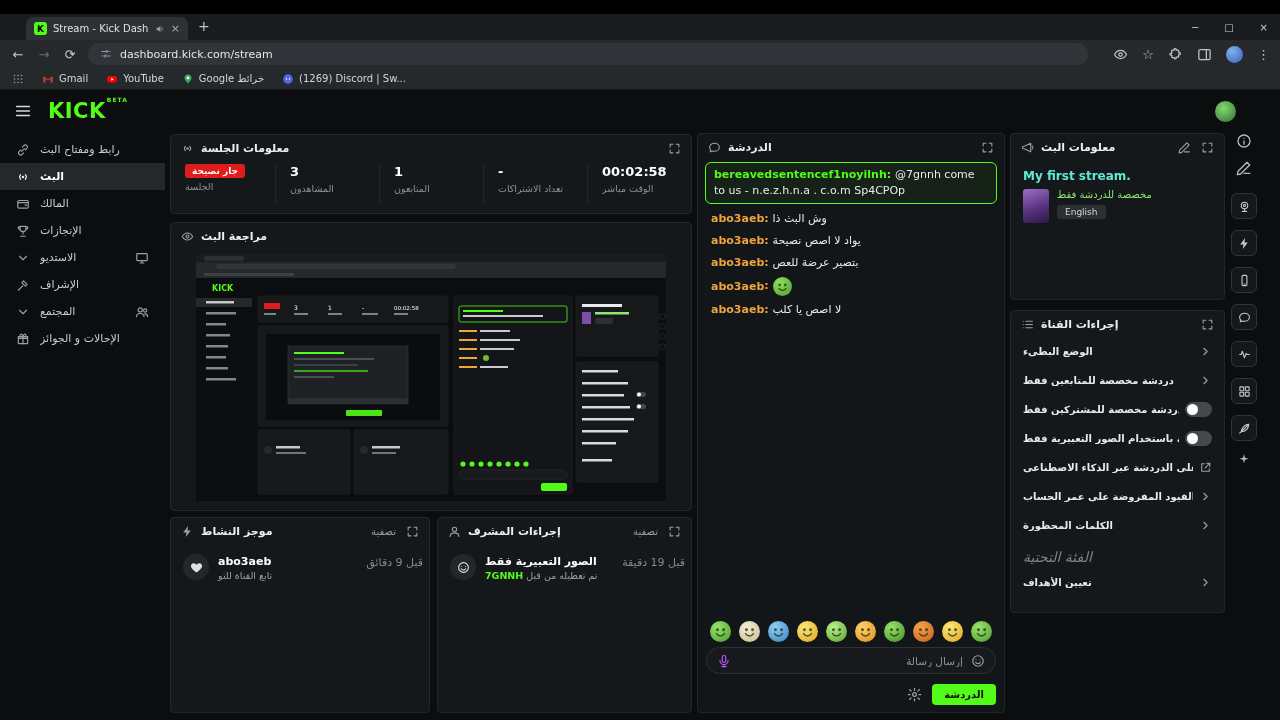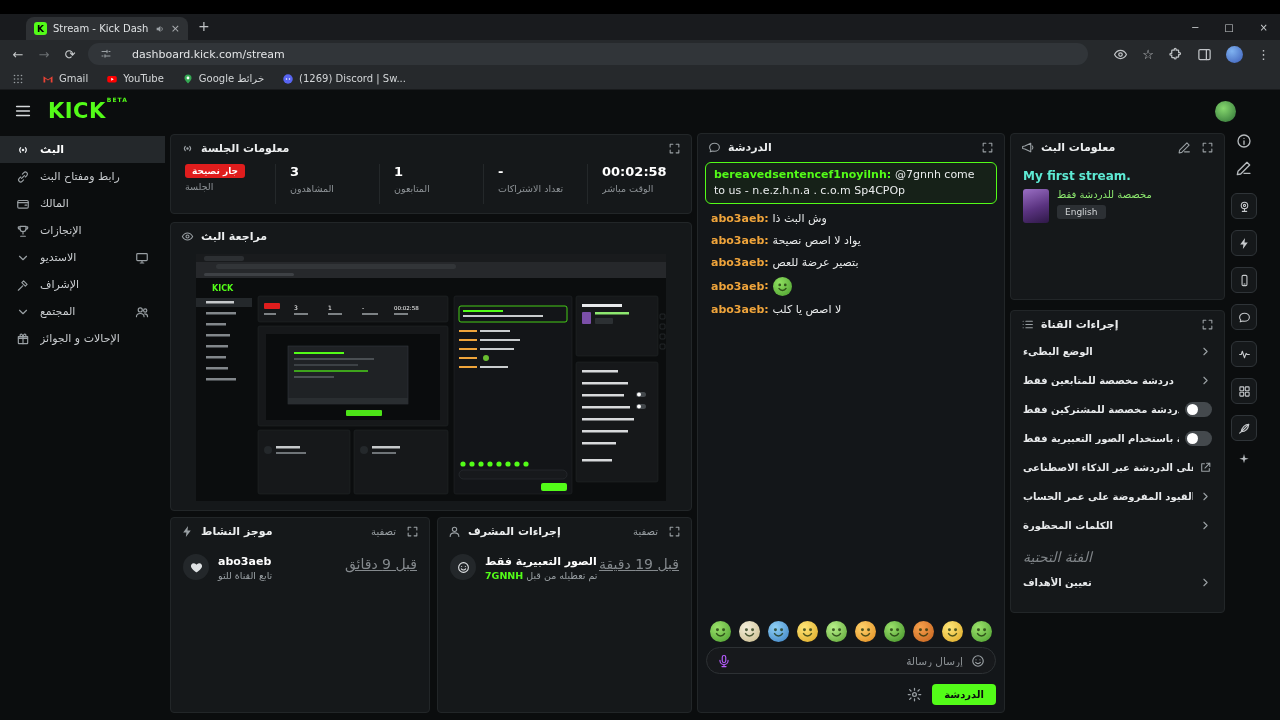--- a/index.html
+++ b/index.html
@@ -19,21 +19,21 @@
   .tab .ic{width:10px;height:10px;}
   .xglyph{font-size:11px;color:#aaadb0;line-height:1;}
   .newtab{position:absolute;left:198px;top:4px;font-size:14px;color:#c0c3c6;}
   .winctl{position:absolute;right:12px;top:0;height:26px;display:flex;gap:26px;align-items:center;
           font-size:10px;color:#c8cbcd;}
   #toolbar{position:absolute;top:40px;left:0;right:0;height:28px;background:#26292c;
            display:flex;align-items:center;}
   .navic{font-size:13px;color:#c6c9cb;margin-left:10px;width:16px;text-align:center;line-height:1;}
   .navic.dim{color:#6b6f72;}
   .urlpill{margin-left:10px;height:22px;width:1000px;background:#313539;border-radius:11px;
-           display:flex;align-items:center;padding:0 12px;gap:20px;}
+           display:flex;align-items:center;padding:0 12px;gap:8px;}
   .urlpill .ic{width:12px;height:12px;}
   .urltext{font-size:11px;color:#e3e5e7;}
   .toolright{margin-left:auto;margin-right:10px;display:flex;align-items:center;gap:14px;}
   .toolright .ic{width:15px;height:15px;color:#c0c3c6;}
   .starglyph,.dotsv{font-size:13px;color:#c0c3c6;line-height:1;}
   .profileav{width:17px;height:17px;border-radius:50%;
              background:radial-gradient(circle at 35% 30%,#7fb2f0,#3b5db8);}
   #bookmarks{position:absolute;top:68px;left:0;right:0;height:22px;background:#26292c;
              display:flex;align-items:center;gap:18px;padding:0 12px;border-bottom:1px solid #191b1d;}
   #bookmarks .ic{width:12px;height:12px;}
@@ -80,21 +80,21 @@
   
   #activity{left:170px;top:427px;width:260px;height:196px;}
   #modactions{left:437px;top:427px;width:255px;height:196px;}
   .feeditem{position:relative;display:flex;gap:9px;padding:10px 12px;}
   .icirc{width:26px;height:26px;border-radius:50%;background:#23272a;display:flex;align-items:center;
          justify-content:center;flex:none;}
   .icirc .ic{width:13px;height:13px;color:#dfe2e4;}
   .fcol{display:flex;flex-direction:column;gap:2px;padding-top:1px;}
   .fname{font-size:11px;font-weight:bold;color:#fff;text-align:left;}
   .faction{font-size:9.5px;color:#9aa0a4;text-align:left;}
-  .ftime{position:absolute;right:12px;top:12px;font-size:14px;color:#84898d;text-decoration:underline;}
+  .ftime{position:absolute;right:6px;top:12px;font-size:11px;color:#84898d;}
   .g{color:#53fc18;}
 
   
   #chat{left:697px;top:43px;width:308px;height:580px;background:#131619;}
   .messages{position:absolute;top:28px;left:7px;right:7px;}
   .msg{direction:ltr;text-align:left;font-size:11px;line-height:1.45;color:#e9ebec;
        padding:3px 6px;word-wrap:break-word;}
   .msg .u{font-weight:bold;color:#efa43b;}
   .msg .u::after{content:": ";}
   .msg.hl{border:1px solid #53fc18;border-radius:6px;background:rgba(83,252,24,.05);
@@ -277,36 +277,36 @@
       <span class="ic hamb">
           <svg viewBox="0 0 24 24" fill="none" stroke="currentColor" stroke-width="2" stroke-linecap="round" stroke-linejoin="round">
             <path d="M3.5 6h17M3.5 12h17M3.5 18h17"></path>
           </svg>
         </span>
       <span class="logo"><span>KICK</span><span class="beta">BETA</span></span>
       <span class="useravatar"></span>
     </div>
 
     <div id="sidebar">
+      <div class="sitem">
+        <span class="ic">
+            <svg viewBox="0 0 24 24" fill="none" stroke="currentColor" stroke-width="2" stroke-linecap="round" stroke-linejoin="round">
+              <path d="M9.5 14.5l5-5M8 12l-2.5 2.5a3.5 3.5 0 005 5L13 17M11 7l2.5-2.5a3.5 3.5 0 015 5L16 12"></path>
+            </svg>
+          </span>
+        <span class="slabel">رابط ومفتاح البث</span>
+      </div>
       <div class="sitem active">
         <span class="ic">
             <svg viewBox="0 0 24 24" fill="none" stroke="currentColor" stroke-width="2" stroke-linecap="round" stroke-linejoin="round">
               <circle cx="12" cy="12" r="2.2" fill="currentColor" stroke="none"></circle>
               <path d="M8 16a6 6 0 010-8M16 8a6 6 0 010 8"></path>
             </svg>
           </span>
         <span class="slabel">البث</span>
-      </div>
-      <div class="sitem">
-        <span class="ic">
-            <svg viewBox="0 0 24 24" fill="none" stroke="currentColor" stroke-width="2" stroke-linecap="round" stroke-linejoin="round">
-              <path d="M9.5 14.5l5-5M8 12l-2.5 2.5a3.5 3.5 0 005 5L13 17M11 7l2.5-2.5a3.5 3.5 0 015 5L16 12"></path>
-            </svg>
-          </span>
-        <span class="slabel">رابط ومفتاح البث</span>
       </div>
       <div class="sitem">
         <span class="ic">
             <svg viewBox="0 0 24 24" fill="none" stroke="currentColor" stroke-width="2" stroke-linecap="round" stroke-linejoin="round">
               <rect x="3" y="6" width="18" height="13" rx="2"></rect>
               <path d="M3 9.5h18M15.5 14h3"></path>
             </svg>
           </span>
         <span class="slabel">المالك</span>
       </div>

